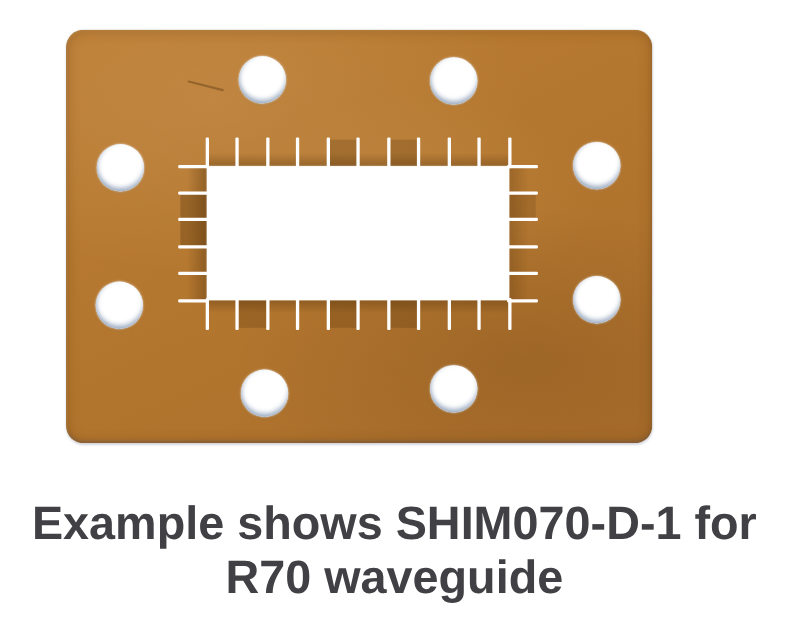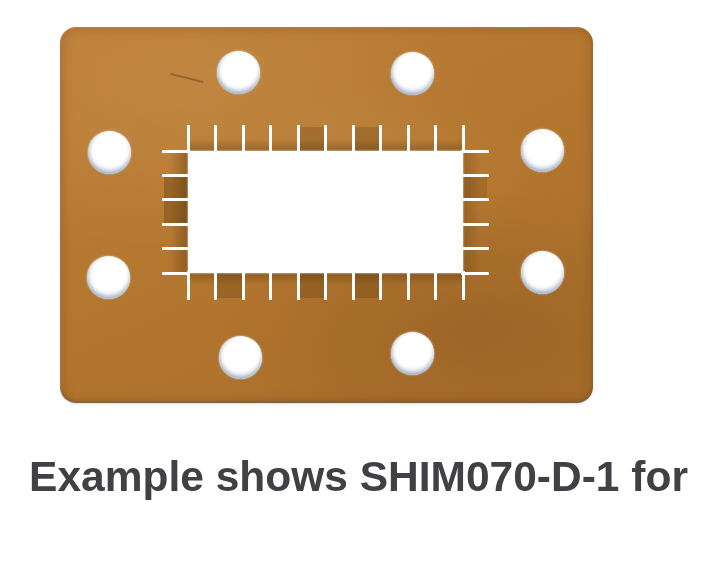--- a/index.html
+++ b/index.html
@@ -97,14 +97,15 @@
         <div style="left: 156.5px; top: 23.5px; width: 43px; height: 43px; border-radius: 50%; background: rgb(255, 255, 255); box-shadow: rgba(147, 164, 188, 0.9) 0px -4px 5px -1px inset, rgba(147, 164, 188, 0.5) 3px 0px 4px -2px inset, rgba(255, 255, 255, 0.9) 0px 0px 2px, rgba(120, 100, 70, 0.35) 0px 1px 2px;"></div>
         <div style="left: 330.5px; top: 24.5px; width: 43px; height: 43px; border-radius: 50%; background: rgb(255, 255, 255); box-shadow: rgba(147, 164, 188, 0.9) 0px -4px 5px -1px inset, rgba(147, 164, 188, 0.5) 3px 0px 4px -2px inset, rgba(255, 255, 255, 0.9) 0px 0px 2px, rgba(120, 100, 70, 0.35) 0px 1px 2px;"></div>
         <div style="left: 460.5px; top: 101.5px; width: 43px; height: 43px; border-radius: 50%; background: rgb(255, 255, 255); box-shadow: rgba(147, 164, 188, 0.9) 0px -4px 5px -1px inset, rgba(147, 164, 188, 0.5) 3px 0px 4px -2px inset, rgba(255, 255, 255, 0.9) 0px 0px 2px, rgba(120, 100, 70, 0.35) 0px 1px 2px;"></div>
         <div style="left: 460.5px; top: 223.5px; width: 43px; height: 43px; border-radius: 50%; background: rgb(255, 255, 255); box-shadow: rgba(147, 164, 188, 0.9) 0px -4px 5px -1px inset, rgba(147, 164, 188, 0.5) 3px 0px 4px -2px inset, rgba(255, 255, 255, 0.9) 0px 0px 2px, rgba(120, 100, 70, 0.35) 0px 1px 2px;"></div>
         <div style="left: 158.5px; top: 308.5px; width: 43px; height: 43px; border-radius: 50%; background: rgb(255, 255, 255); box-shadow: rgba(147, 164, 188, 0.9) 0px -4px 5px -1px inset, rgba(147, 164, 188, 0.5) 3px 0px 4px -2px inset, rgba(255, 255, 255, 0.9) 0px 0px 2px, rgba(120, 100, 70, 0.35) 0px 1px 2px;"></div>
         <div style="left: 330.5px; top: 304.5px; width: 43px; height: 43px; border-radius: 50%; background: rgb(255, 255, 255); box-shadow: rgba(147, 164, 188, 0.9) 0px -4px 5px -1px inset, rgba(147, 164, 188, 0.5) 3px 0px 4px -2px inset, rgba(255, 255, 255, 0.9) 0px 0px 2px, rgba(120, 100, 70, 0.35) 0px 1px 2px;"></div>
       </div>
   </figure>
   <div class="caption" style="color: rgb(65, 64, 68);">
     <div>Example shows SHIM070-D-1 for</div>
+    <div>R70 waveguide</div>
   </div>
 </div>
 
 </body></html>

